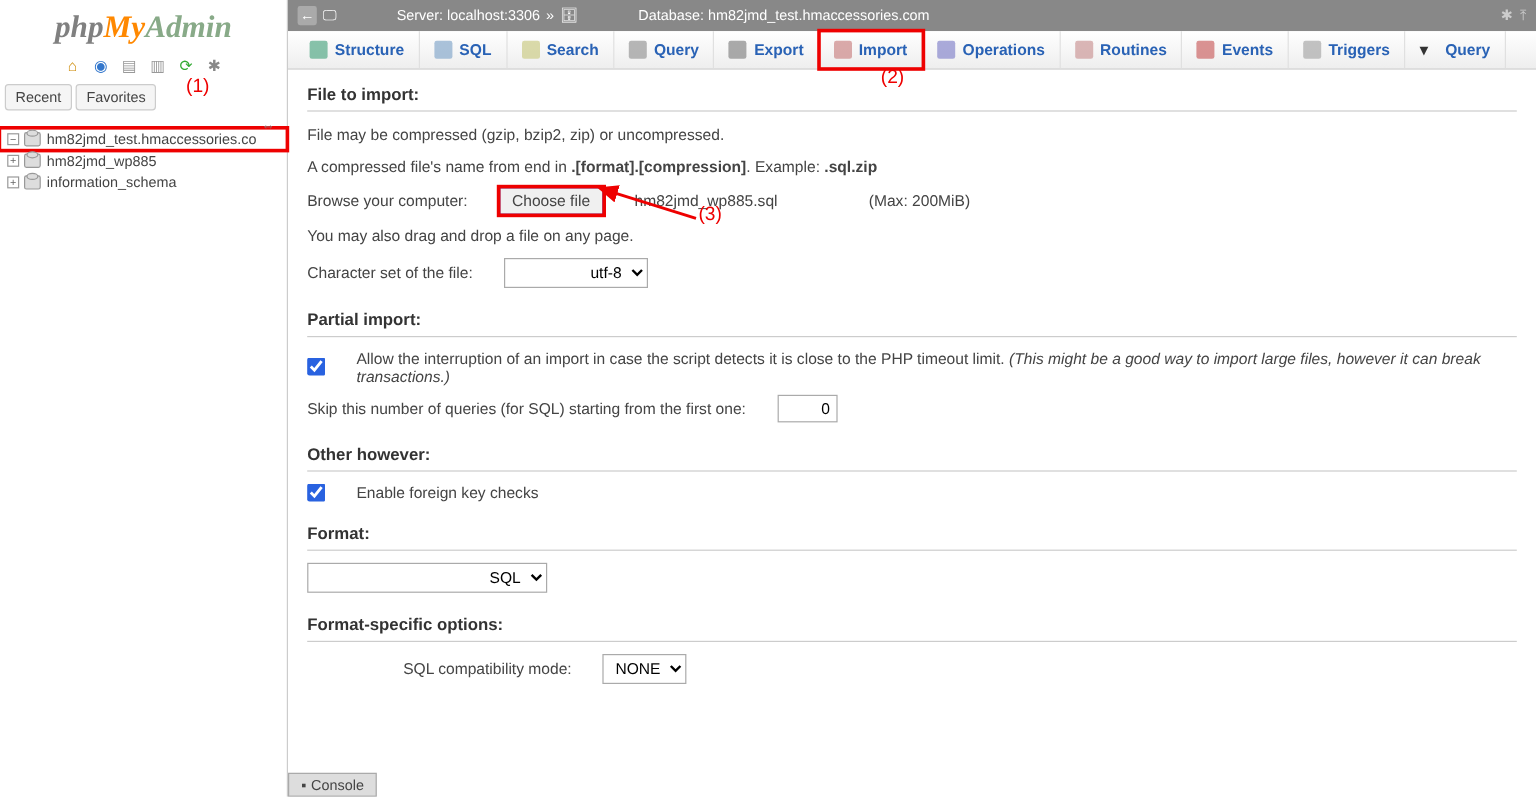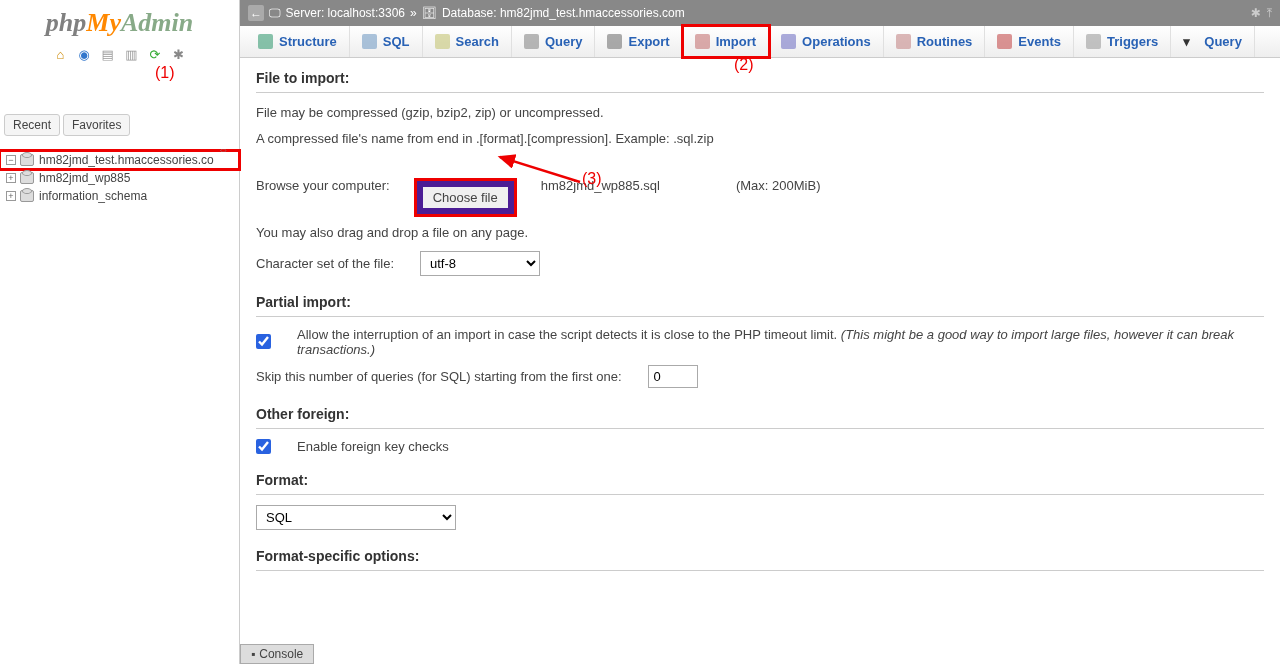--- a/index.html
+++ b/index.html
@@ -43,21 +43,20 @@
       margin: 0 2px;
       font-size: 13px;
       vertical-align: middle;
       cursor: pointer;
     }
     .tabs-left {
       display: flex;
       gap: 3px;
       padding: 3px 4px;
       font-size: 12px;
-      margin-top: 44px;
     }
     .tabs-left div {
       background: #f5f5f5;
       border: 1px solid #ccc;
       border-radius: 3px;
       padding: 3px 8px;
       cursor: pointer;
     }
     .filter-row {
       padding: 4px 6px;
@@ -130,21 +129,21 @@
     }
     .topbar {
       background: #888;
       color: #fff;
       padding: 5px 8px;
       font-size: 12px;
       display: flex;
       align-items: center;
       gap: 5px;
     }
-    .topbar a { color: #fff; text-decoration: none; }
+    .topbar a { color: #fff; text-decoration: none; margin-left: 45px; }
     .topbar .arrwback {
       background: #aaa;
       width: 16px; height: 16px;
       display: inline-flex;
       align-items: center;
       justify-content: center;
       border-radius: 2px;
     }
     .topbar-icons {
       margin-left: auto;
@@ -182,41 +181,41 @@
       font-size: 14px;
       color: #333;
       padding-bottom: 6px;
       border-bottom: 1px solid #ccc;
       margin-top: 18px;
       margin-bottom: 10px;
     }
     .content p { margin: 6px 0; line-height: 1.5; }
     .file-upload {
       display: inline-block;
-      border: 7px solid #4c1d95;
+      border: 1px solid #4c1d95;
       background: #f0f0f0;
       padding: 3px 10px;
       font-size: 13px;
       cursor: pointer;
-      margin-top: 24px;
     }
     .row { margin: 8px 0; display: flex; align-items: center; gap: 26px; flex-wrap: wrap; }
     select, input[type=text] {
       border: 1px solid #aaa;
       padding: 3px 5px;
       font-size: 13px;
       background: #fff;
+      text-align: right;
     }
     input[type=text].num { width: 50px; }
     input[type=checkbox] {
       width: 15px; height: 15px;
       accent-color: #2962e0;
     }
     .italic { font-style: italic; }
-    .bold { font-weight: normal; text-align: center; }
+    .bold { font-weight: bold; text-align: center; }
     .console-tab {
       position: absolute;
       bottom: 0; left: 0;
       background: #ddd;
       border: 1px solid #aaa;
       padding: 2px 10px;
       font-size: 12px;
       display: flex;
       align-items: center;
       gap: 4px;
@@ -358,31 +357,35 @@
       <input type="checkbox" checked="" style="">
       <span style="flex:1">
         <span>Allow the interruption of an import in case the script detects it is close to the PHP timeout limit. </span><span class="italic">(This might be a good way to import large files, however it can break transactions.)</span>
       </span>
     </div>
     <div class="row">
       <span>Skip this number of queries (for SQL) starting from the first one:</span>
       <input type="text" class="num" value="0" style="">
     </div>
 
-    <div class="section-head">Other foreign:</div>
+    <div class="section-head">Other however:</div>
     <div class="row">
       <input type="checkbox" checked="" style="">
       <span>Enable foreign key checks</span>
     </div>
 
     <div class="section-head">Format:</div>
     <div class="row">
       <select class="format-select"><option>SQL</option></select>
     </div>
 
     <div class="section-head">Format-specific options:</div>
+    <div class="row" style="margin-left:80px">
+      <span>SQL compatibility mode:</span>
+      <select><option>NONE</option></select>
+    </div>
   </div>
 
   <div class="console-tab">
     <span>▪</span>
     <span>Console</span>
   </div>
 </div>
 
 </body></html>

